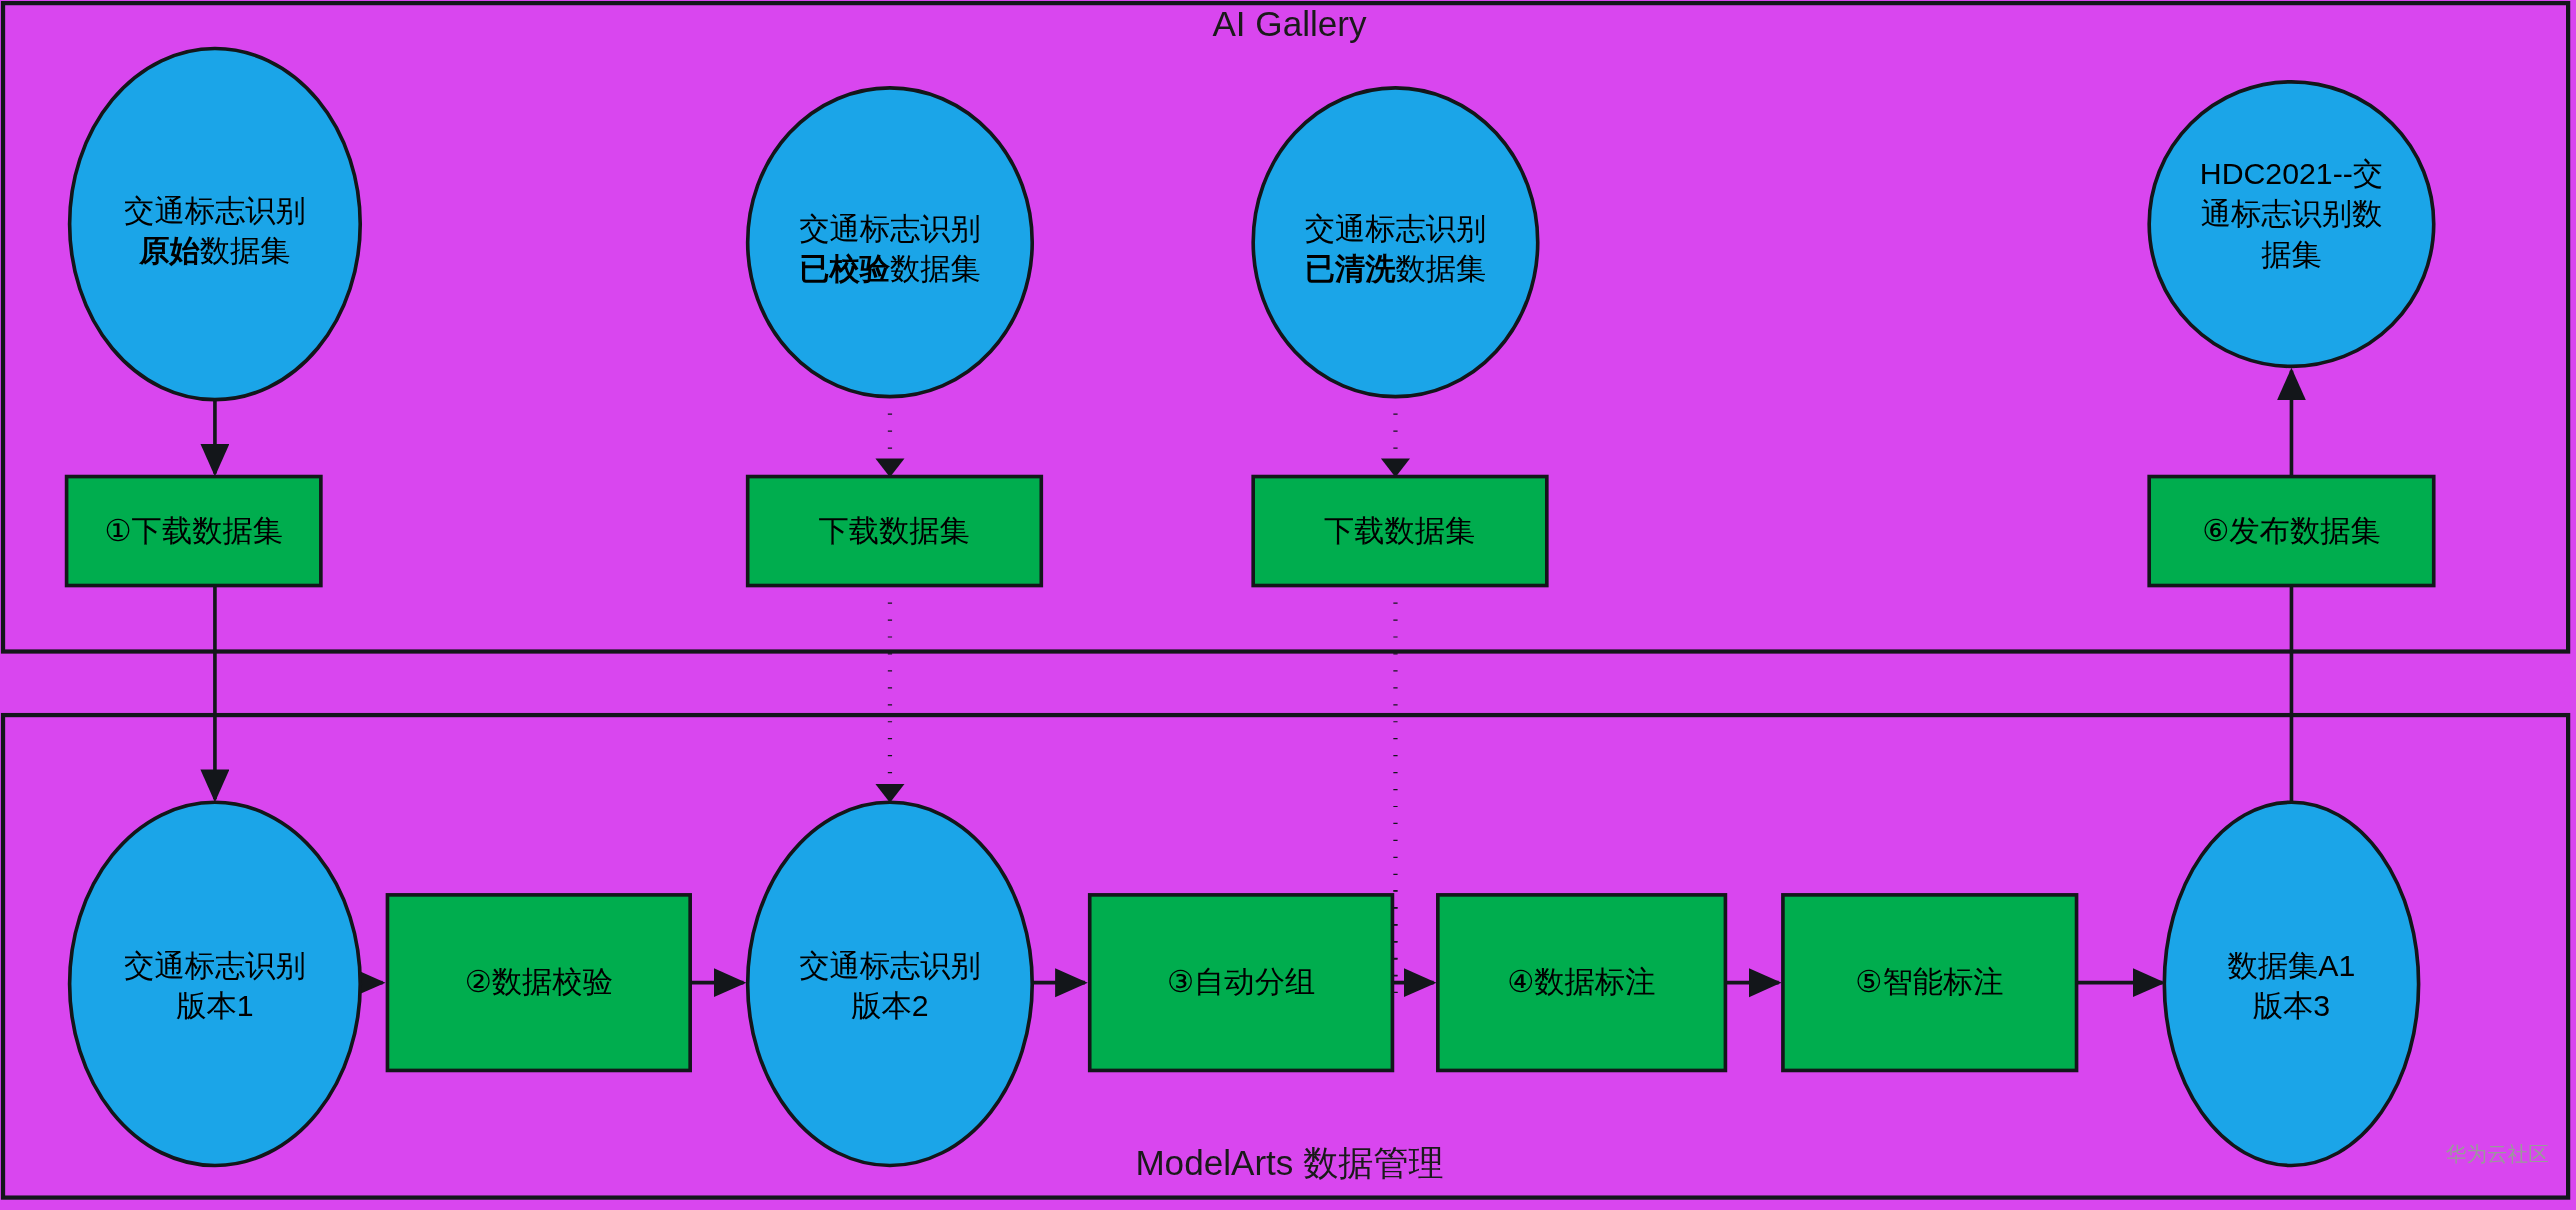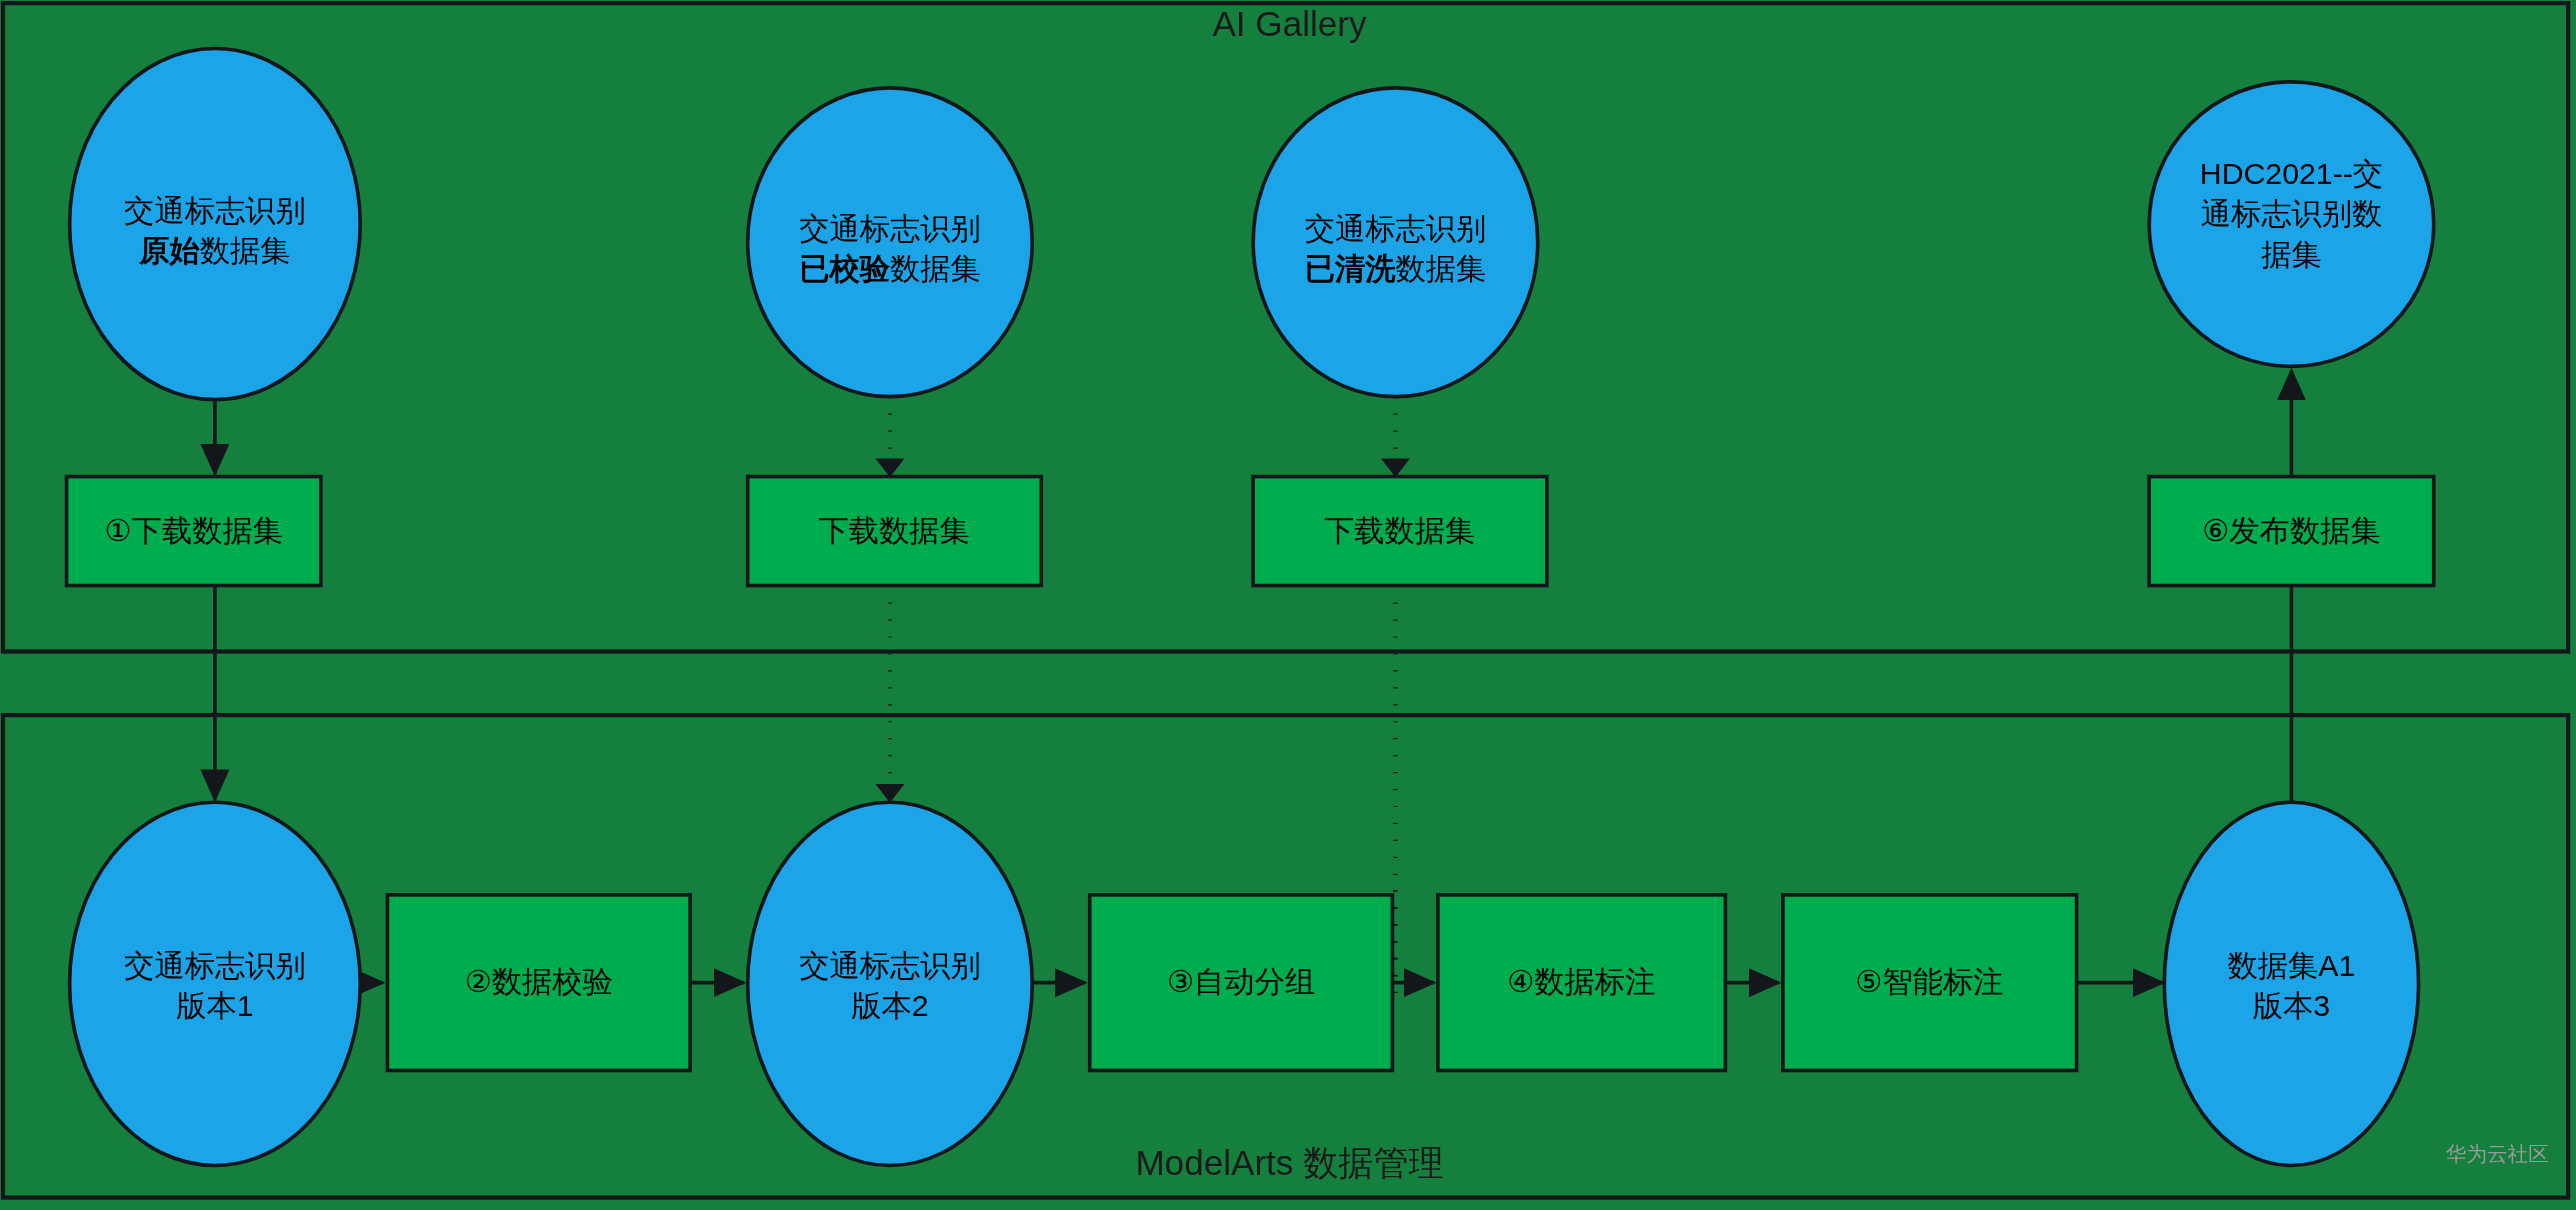--- a/index.html
+++ b/index.html
@@ -10,21 +10,21 @@
   body {
     width: 2576px;
     height: 1211px;
     font-family: "Liberation Sans", "DejaVu Sans", sans-serif;
     overflow: hidden;
   }
   #diagram-root {
     position: relative;
     width: 2576px;
     height: 1211px;
-    background: #15803d;
+    background: #d946ef;
   }
   svg#diagram {
     display: block;
     width: 2576px;
     height: 1211px;
   }
   .node-label {
     font-family: "Liberation Sans", "DejaVu Sans", sans-serif;
     fill: #000000;
     text-anchor: middle;

